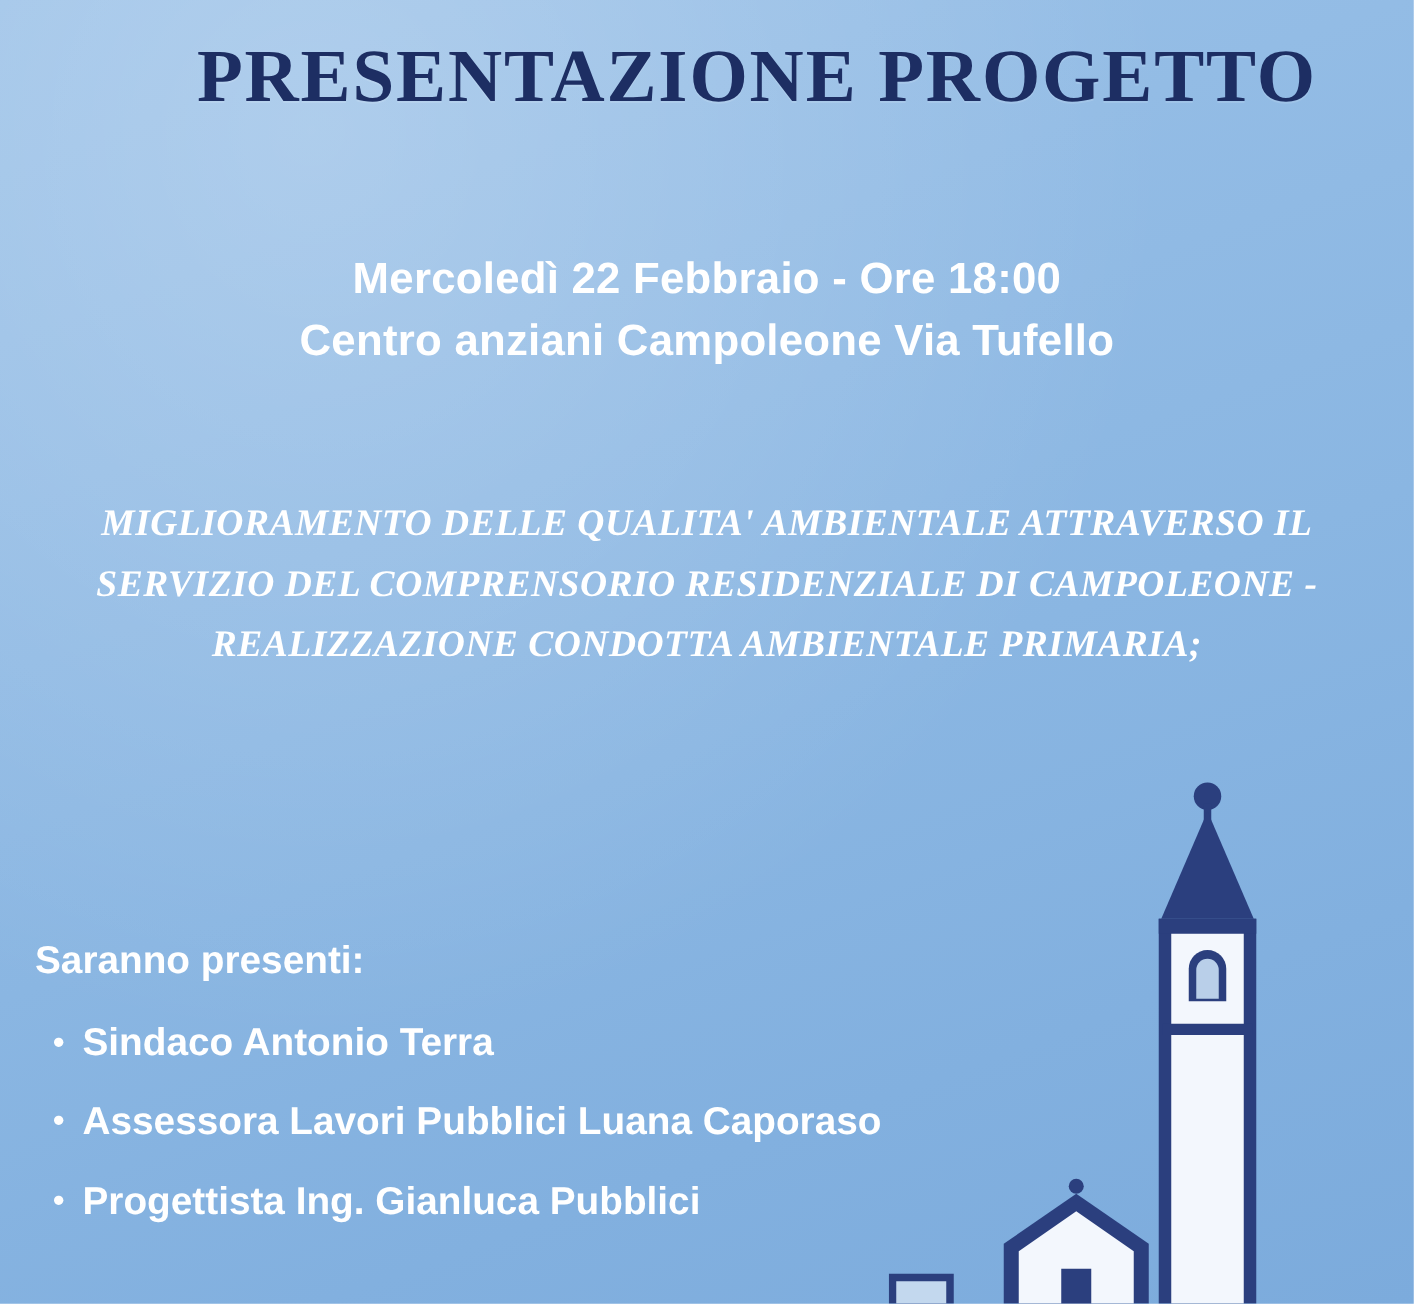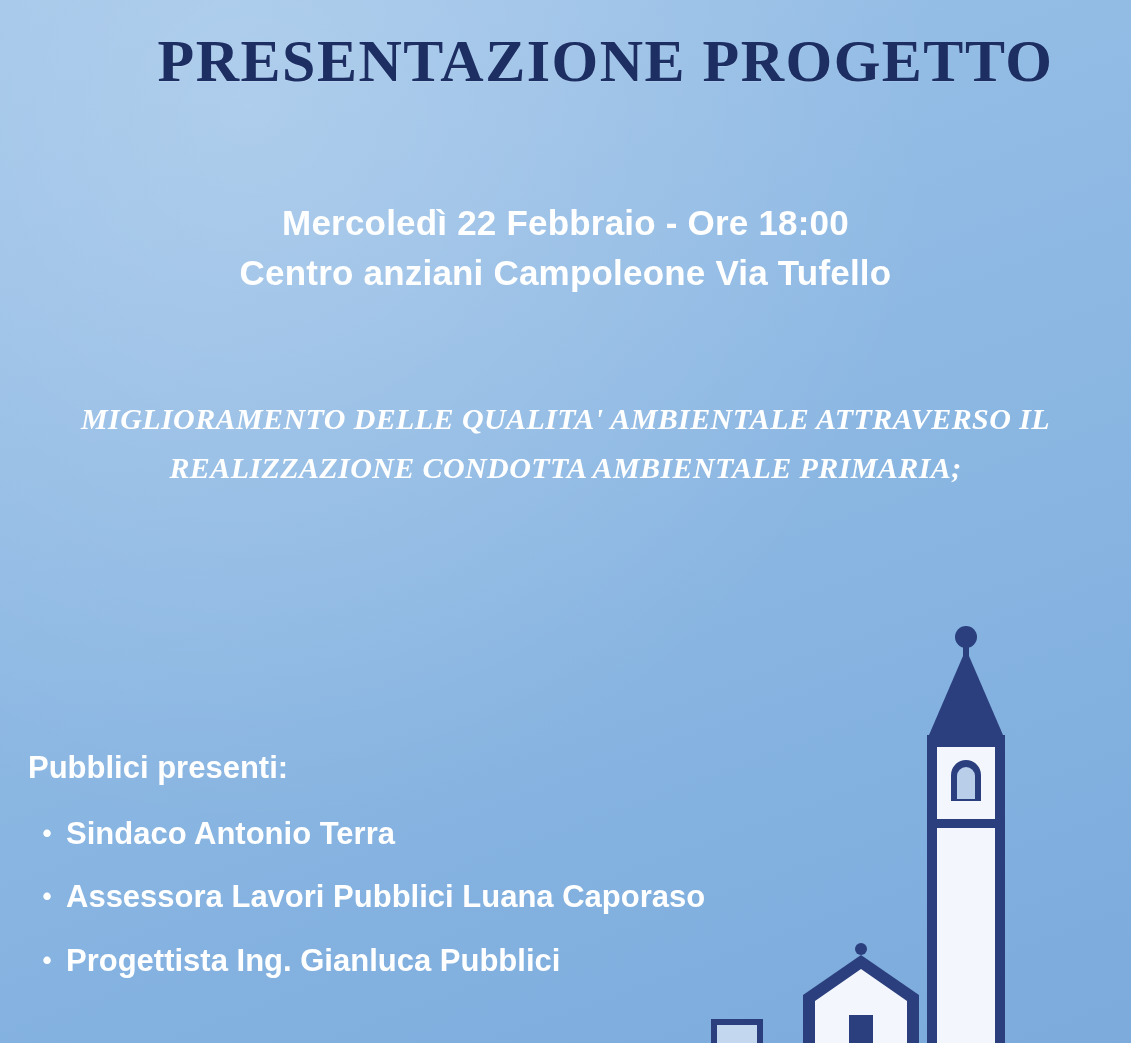--- a/index.html
+++ b/index.html
@@ -139,25 +139,26 @@
     <div class="title-line">PRESENTAZIONE PROGETTO</div>
   </div>
 
   <div class="subtitle-block">
     <div class="subtitle-line">Mercoledì 22 Febbraio - Ore 18:00</div>
     <div class="subtitle-line">Centro anziani Campoleone Via Tufello</div>
   </div>
 
   <div class="description-block">
     <div class="description-line">MIGLIORAMENTO DELLE QUALITA' AMBIENTALE ATTRAVERSO IL</div>
+    <div class="description-line">SERVIZIO DEL COMPRENSORIO RESIDENZIALE DI CAMPOLEONE -</div>
     <div class="description-line">REALIZZAZIONE CONDOTTA AMBIENTALE PRIMARIA;</div>
   </div>
 
   <div class="guests-block">
-    <div class="guests-heading">Pubblici presenti:</div>
+    <div class="guests-heading">Saranno presenti:</div>
     <ul class="guests-list">
       <li class="guest-item">
         <span class="bullet">•</span>
         <span class="guest-label">Sindaco Antonio Terra</span>
       </li>
       <li class="guest-item">
         <span class="bullet">•</span>
         <span class="guest-label">Assessora Lavori Pubblici Luana Caporaso</span>
       </li>
       <li class="guest-item">

